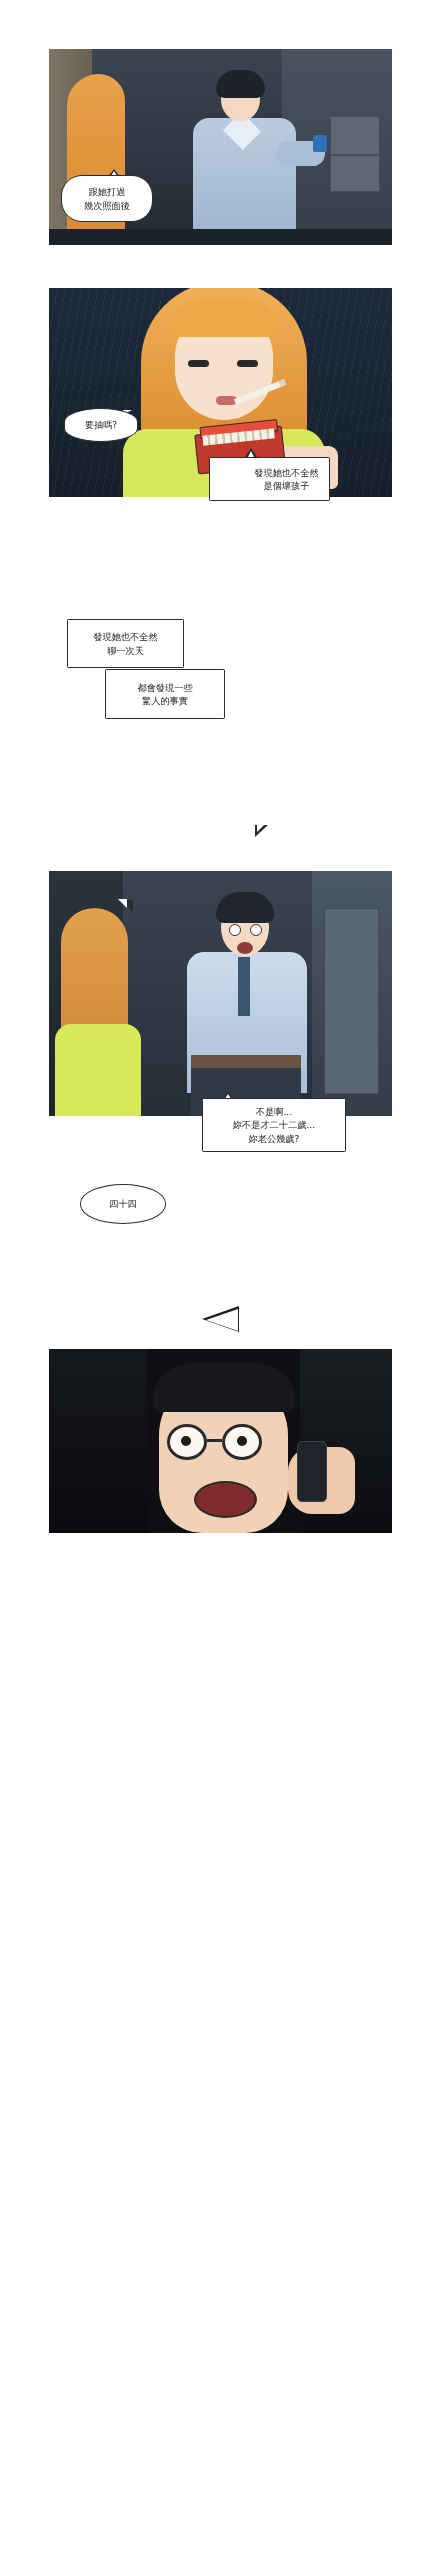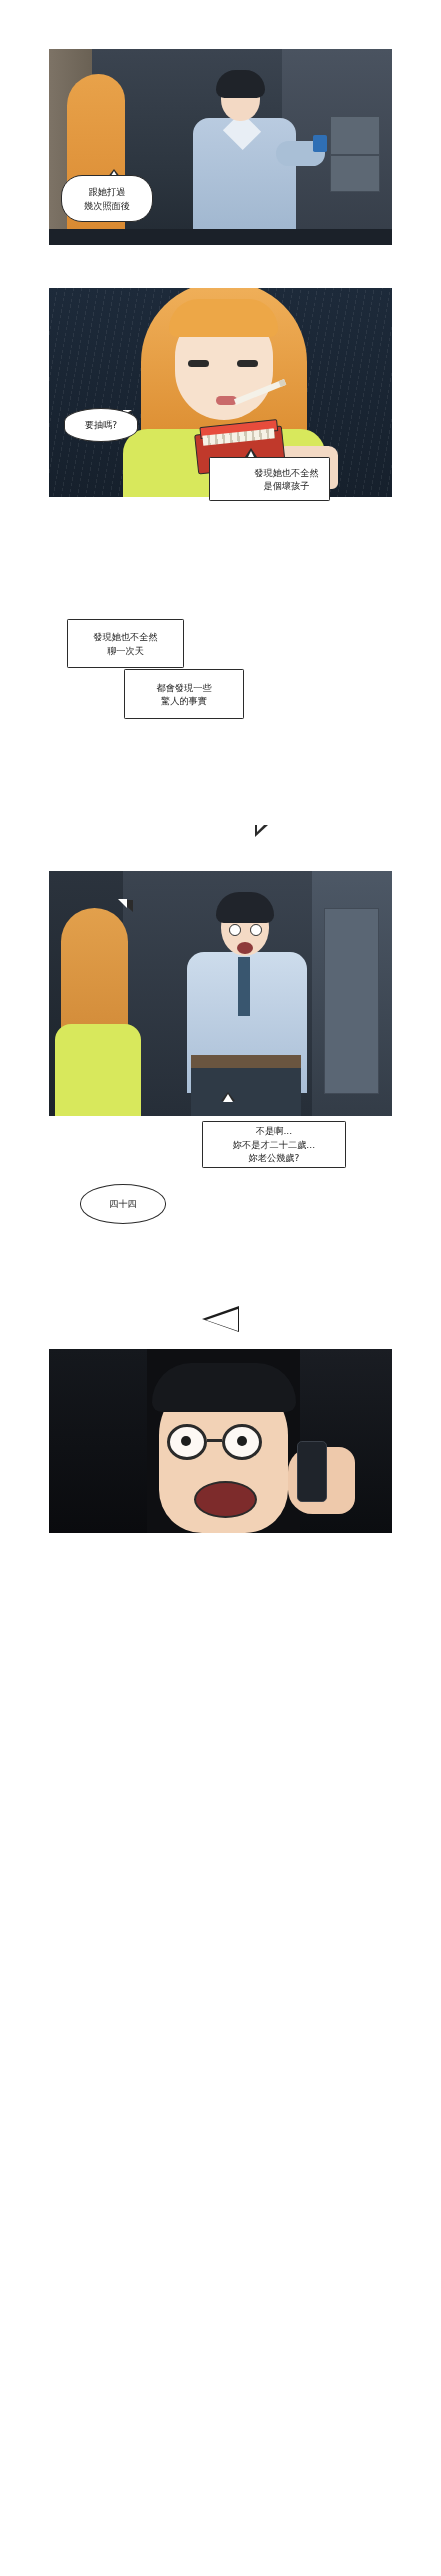--- a/index.html
+++ b/index.html
@@ -202,21 +202,21 @@
   }
   #bubble3-tail-in {
     left: 247px; top: 451px;
     border-left: 4.9px solid transparent;
     border-right: 4.9px solid transparent;
     border-bottom: 8px solid #ffffff;
   }
 
   
   #bubble4 { left: 67px; top: 619px; width: 117px; height: 49px; }
-  #bubble5 { left: 124px; top: 669px; width: 120px; height: 50px; }
+  #bubble5 { left: 105px; top: 669px; width: 120px; height: 50px; }
 
   
   #bubble6 { left: 245px; top: 779px; width: 107px; height: 50px; border-radius: 45% / 42%; }
   #bubble6-tail {
     left: 255px; top: 825px;
     border-top: 12.3px solid #2b2b2b;
     border-right: 13.5px solid transparent;
   }
   #bubble6-tail-in {
     left: 257px; top: 823px;
@@ -290,21 +290,21 @@
   }
   .p3-belt {
     position:absolute; left:142px; top:184px; width:110px; height:13.5px;
     background:#6a5540;
   }
   .p3-pants {
     position:absolute; left:142px; top:197px; width:110px; height:48px;
     background:#2f3a46;
   }
 
-  #bubble8 { left: 202px; top: 1098px; width: 144px; height: 47px; margin-top: 23px; }
+  #bubble8 { left: 202px; top: 1098px; width: 144px; height: 54px; }
   #bubble8-tail {
     left: 221px; top: 1092px;
     border-left: 7.4px solid transparent;
     border-right: 7.4px solid transparent;
     border-bottom: 9.8px solid #2b2b2b;
   }
   #bubble8-tail-in {
     left: 223px; top: 1094px;
     border-left: 5.5px solid transparent;
     border-right: 5.5px solid transparent;

